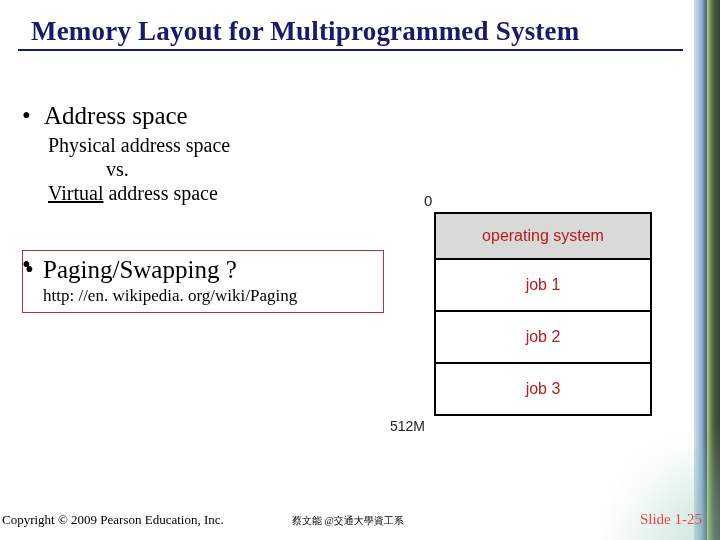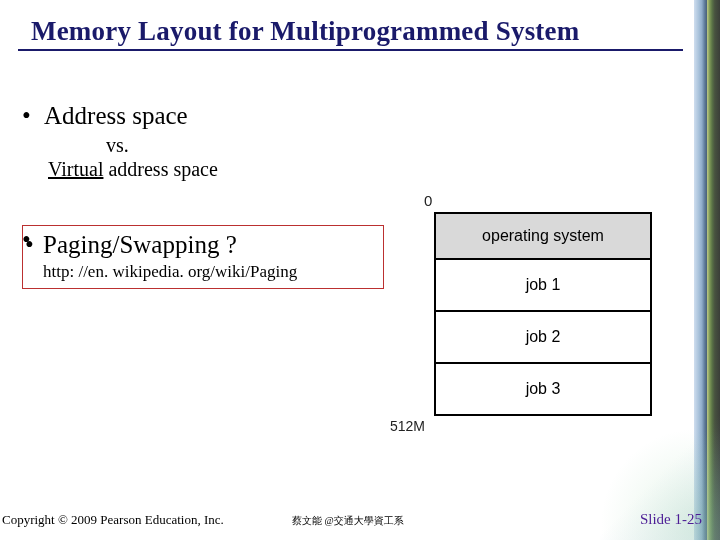--- a/index.html
+++ b/index.html
@@ -120,21 +120,21 @@
     margin-left: 56px;
     width: 218px;
     border-top: 2px solid #000;
     border-left: 2px solid #000;
     border-right: 2px solid #000;
   }
   .row {
     border-bottom: 2px solid #000;
     text-align: center;
     font-size: 16px;
-    color: #000000;
+    color: #b91c1c;
     display: flex;
     align-items: center;
     justify-content: center;
   }
   .row.os   { height: 46px; background: #d9d9d9; }
   .row.job  { height: 52px; background: #fff; }
   .axis-bottom {
     margin-left: 12px;
     font-size: 14px;
     color: #222;
@@ -155,39 +155,42 @@
   .author {
     position: absolute;
     left: 292px; bottom: 0;
     font-size: 10px;
     color: #000;
   }
   .slidenum {
     position: absolute;
     right: 18px; bottom: 0;
     font-size: 15px;
-    color: #4c1d95;
+    color: #ef4444;
   }
 </style>
 </head>
 <body>
 
 <div class="bg-right"></div>
 <div class="bg-corner"></div>
 
 <div class="slide">
 
   <div class="title">Memory Layout for Multiprogrammed System</div>
   <div class="title-underline"></div>
 
   <div class="body">
     <ul class="bullets">
       <li>
         <span>Address space</span>
         <div class="sub">
+          <div class="line1">
+            <span>Physical</span><span> address space</span>
+          </div>
           <div class="line2">vs.</div>
           <div class="line3">
             <span class="u">Virtual</span><span> address space</span>
           </div>
         </div>
       </li>
       <li style="margin-bottom:0">
         <div class="boxed">
           <div class="bline">Paging/Swapping ?</div>
           <div class="link">http: //en. wikipedia. org/wiki/Paging</div>

